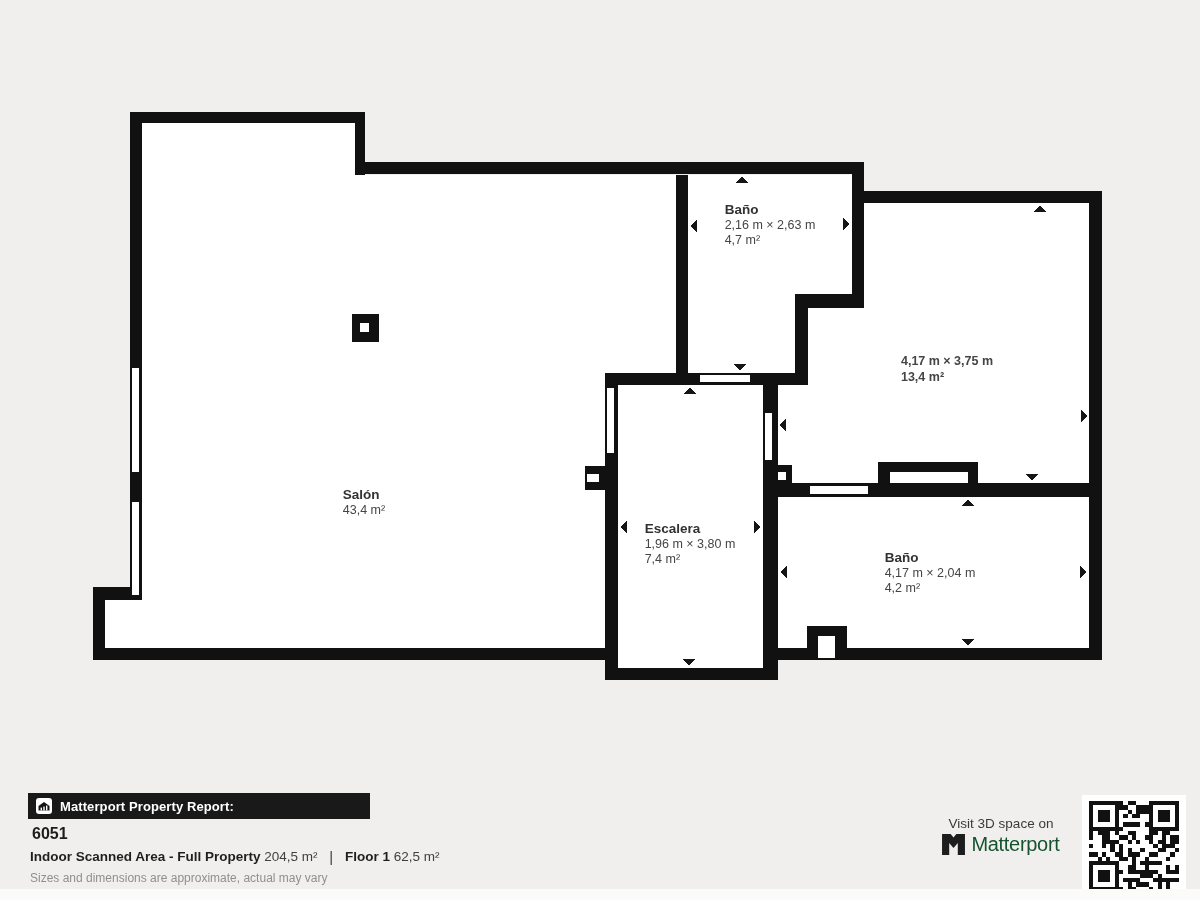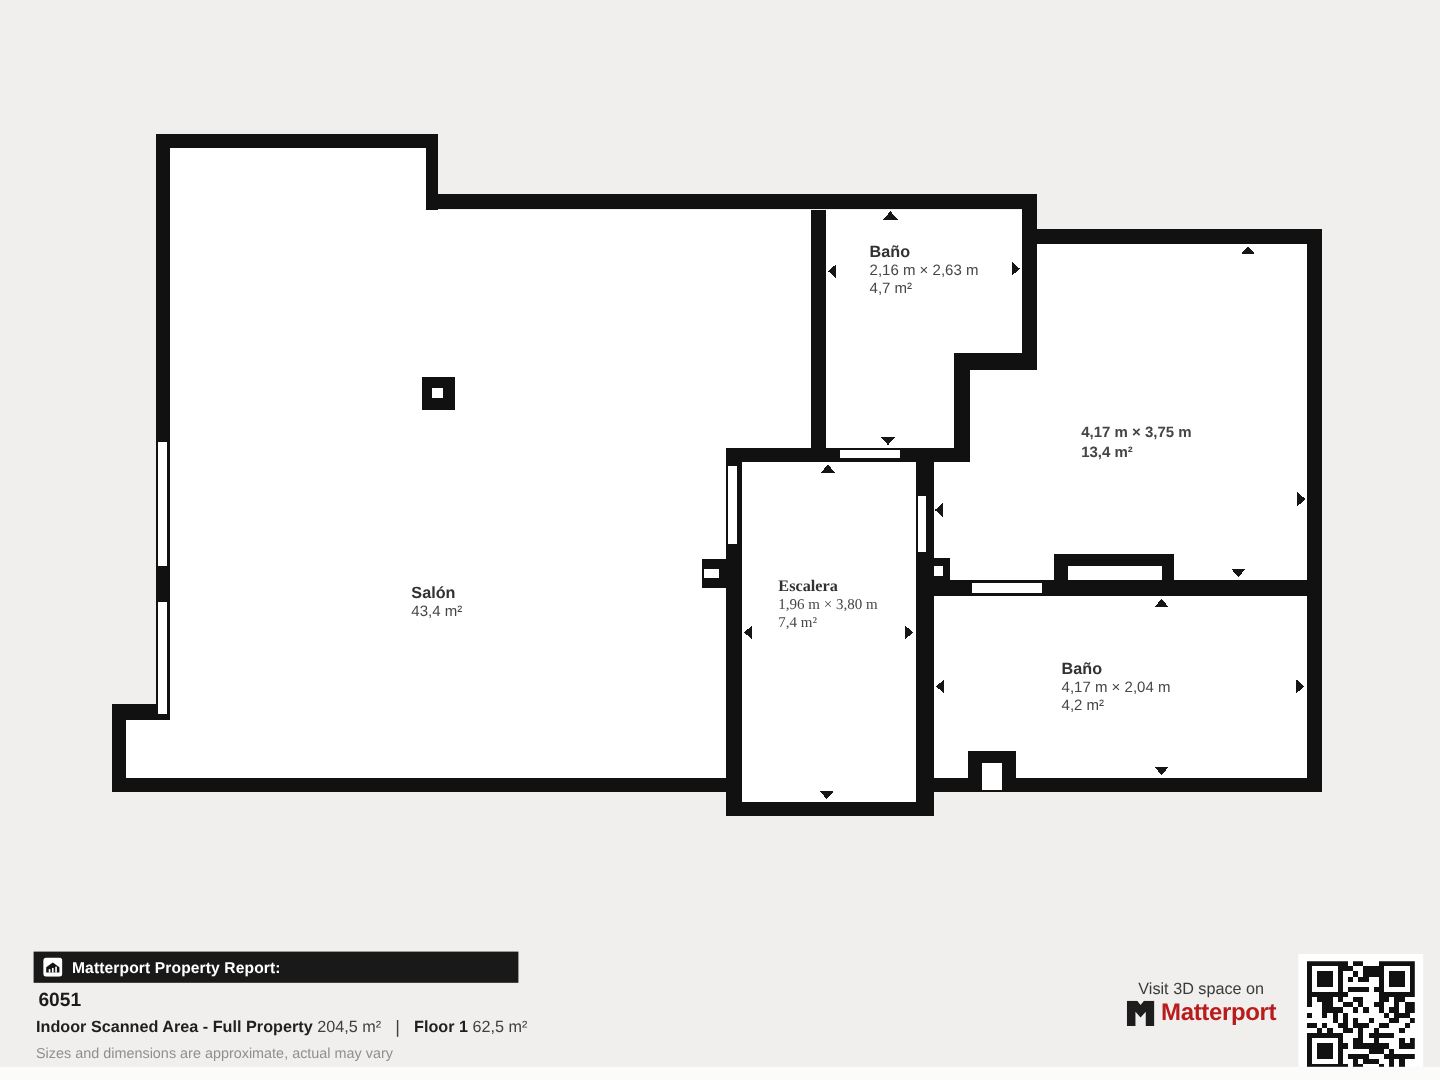--- a/index.html
+++ b/index.html
@@ -5,32 +5,32 @@
   html,body{margin:0;padding:0;}
   body{font-family:"Liberation Sans","DejaVu Sans",sans-serif;}
   .stage{position:relative;width:1200px;height:900px;background:#f0efee;overflow:hidden;}
   .plan-svg{position:absolute;left:0;top:0;}
   .room-label{position:absolute;transform:translate(-50%,-50%);text-align:left;
     color:#454545;font-size:12.5px;line-height:15.5px;white-space:nowrap;}
   .room-label span{display:block;}
   .room-label span:empty{display:none;}
   .room-label .nm{font-weight:bold;font-size:13.5px;color:#323232;}
   
-  .report-bar{position:absolute;left:28px;top:793px;width:404px;height:26px;background:#191919;
+  .report-bar{position:absolute;left:28px;top:793px;width:342px;height:26px;background:#191919;
     color:#fff;display:flex;align-items:center;gap:8px;padding-left:8px;box-sizing:border-box;
     font-size:13px;font-weight:bold;letter-spacing:.1px;}
   .property-id{position:absolute;left:32px;top:825px;font-size:16px;font-weight:bold;color:#1c1c1c;}
   .stats{position:absolute;left:30px;top:848px;font-size:13.5px;color:#3f3f3f;}
   .stats b{color:#1f1f1f;}
   .stats .sep{display:inline-block;margin:0 8px;color:#3f3f3f;font-size:15px;vertical-align:-1px;}
   .disclaimer{position:absolute;left:30px;top:871px;font-size:12px;color:#918f8d;}
   .visit{position:absolute;left:933px;top:816px;width:136px;display:flex;flex-direction:column;
     align-items:center;gap:2px;}
   .visit-label{font-size:13.5px;color:#3a3a3a;}
-  .brand{display:flex;align-items:center;gap:6px;font-size:20px;font-weight:bold;color:#b91c1c;
+  .brand{display:flex;align-items:center;gap:6px;font-size:20px;font-weight:normal;color:#14532d;
     letter-spacing:-.3px;}
   .qr{position:absolute;left:1082px;top:795px;width:104px;height:102px;background:#fff;
     display:flex;align-items:center;justify-content:center;}
   .bottom-strip{position:absolute;left:0;top:889px;width:1200px;height:11px;background:#fbfbfa;}
 </style>
 </head>
 <body>
 
 <div class="stage">
 
@@ -116,21 +116,21 @@
   <div class="room-label" style="left:770px;top:225px;">
     <span class="nm">Baño</span>
     <span class="dm">2,16 m × 2,63 m</span>
     <span class="ar">4,7 m²</span>
   </div>
   <div class="room-label" style="left:947px;top:369px;font-weight:bold;">
 
     <span class="dm">4,17 m × 3,75 m</span>
     <span class="ar">13,4 m²</span>
   </div>
-  <div class="room-label" style="left:690px;top:504px;font-family:Liberation Serif, serif;">
+  <div class="room-label" style="left:690px;top:544px;">
     <span class="nm">Escalera</span>
     <span class="dm">1,96 m × 3,80 m</span>
     <span class="ar">7,4 m²</span>
   </div>
   <div class="room-label" style="left:930px;top:573px;">
     <span class="nm">Baño</span>
     <span class="dm">4,17 m × 2,04 m</span>
     <span class="ar">4,2 m²</span>
   </div>
 

